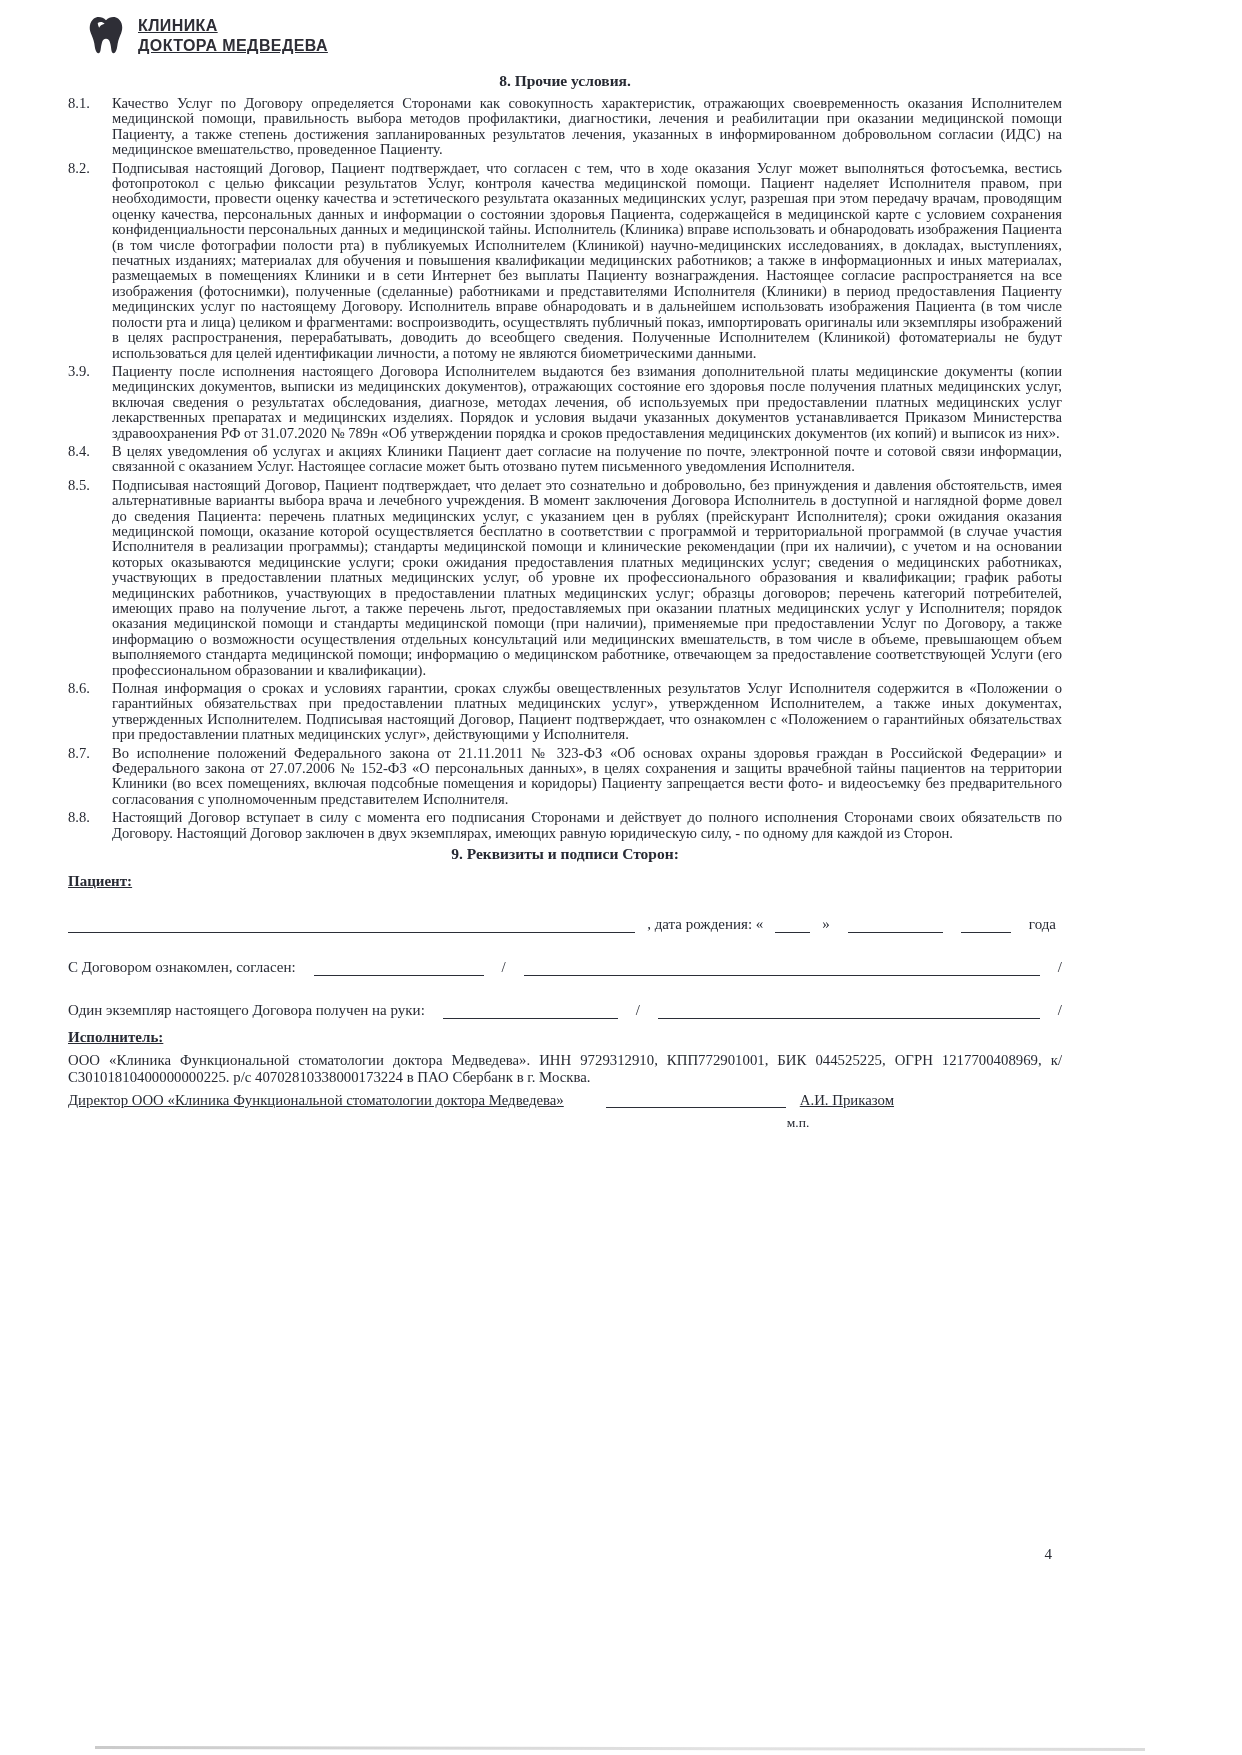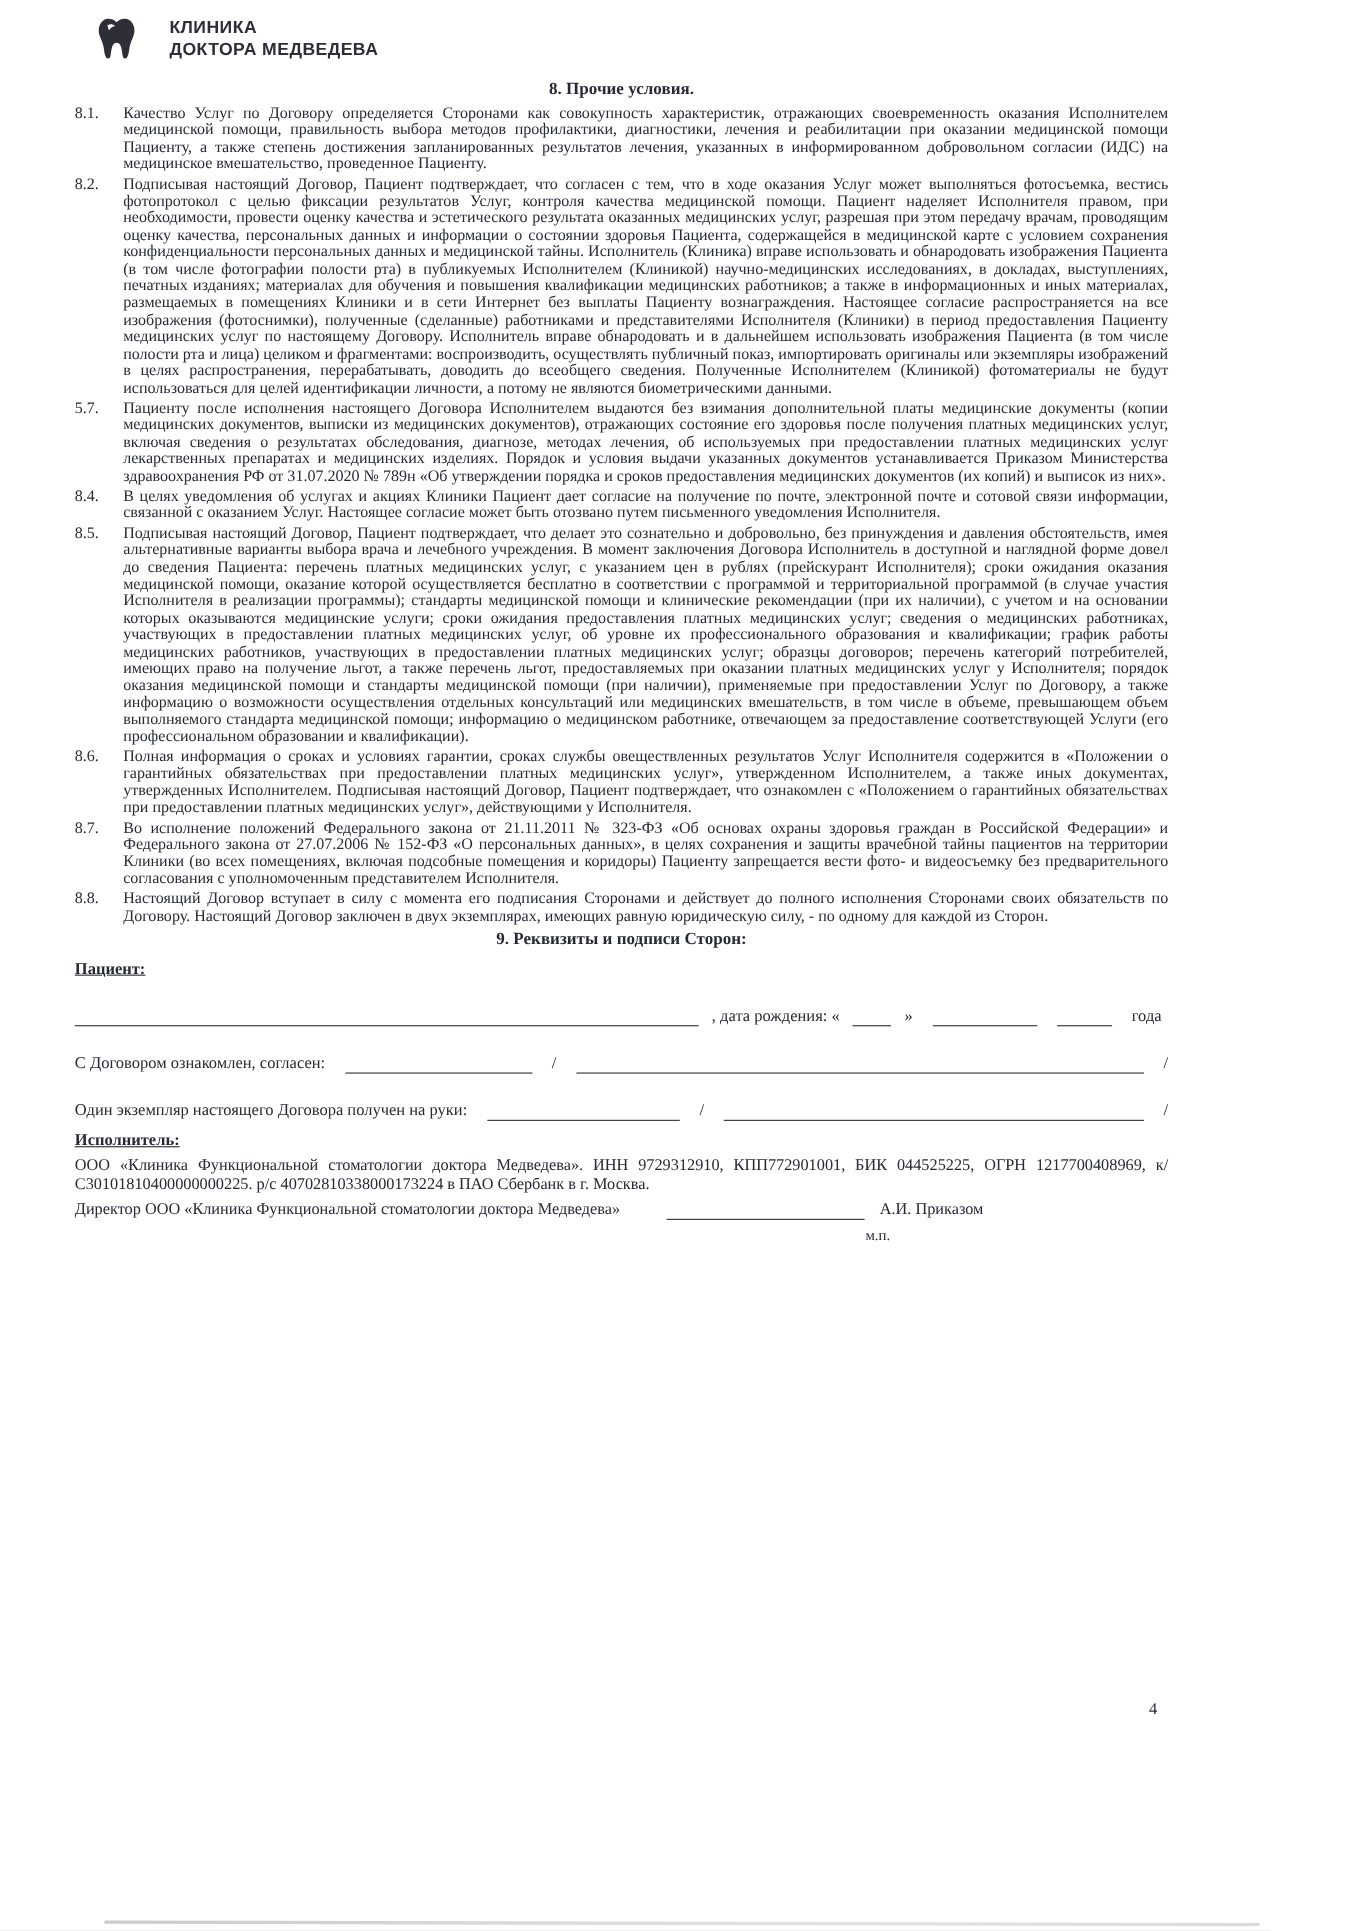--- a/index.html
+++ b/index.html
@@ -7,41 +7,41 @@
     position:relative;
     width:1242px;height:1755px;
     margin:0 auto;
     background:#ffffff;
     color:#272a33;
     font-family:"Liberation Serif", serif;
     overflow:hidden;
   }
   .content{padding:14px 180px 0 68px;}
   
-  .logo{display:flex;align-items:center;gap:26px;margin-left:16px;margin-bottom:14px;}
+  .logo{display:flex;align-items:center;gap:10px;margin-left:16px;margin-bottom:14px;text-decoration:underline;}
   .logo-icon svg{display:block;}
   .logo-text{font-family:"Liberation Sans", sans-serif;font-weight:bold;font-size:16px;
     line-height:1.25;color:#2e2e36;letter-spacing:.4px;}
   
   .doc-title{text-align:center;font-weight:bold;font-size:15.5px;margin:4px 0 6px 0;}
   
   .clauses{font-size:14.6px;line-height:15.4px;}
   .clause{display:flex;margin-bottom:3px;}
   .clause .num{flex:0 0 44px;}
   .clause .txt{flex:1;text-align:justify;}
   
   .party-label{font-weight:bold;text-decoration:underline;font-size:15px;margin:10px 0 6px 0;}
   .sigrow{display:flex;align-items:flex-end;font-size:15px;margin-top:26px;white-space:nowrap;gap:12px;}
   .ul{display:inline-block;border-bottom:1.4px solid #2b2e37;height:14px;}
   .grow{flex:1 1 auto;border-bottom:1.4px solid #2b2e37;height:14px;}
   .w35{width:35px;}.w50{width:50px;}.w95{width:95px;}
   .w170{width:170px;}.w175{width:175px;}.w180{width:180px;}
   .gap6{margin:0 6px;}
   .exec-details{font-size:14.8px;line-height:17px;text-align:justify;margin:2px 0 0 0;}
-  .director-row{display:flex;align-items:flex-end;font-size:14.8px;margin-top:6px;white-space:nowrap;}
+  .director-row{display:flex;align-items:center;font-size:14.8px;margin-top:6px;white-space:nowrap;text-decoration:underline;}
   .director-row .ul{margin-left:42px;}
   .director-row .name{margin-left:14px;}
   .stamp{margin-left:640px;width:180px;text-align:center;font-size:13.5px;margin-top:6px;}
   .page-number{position:absolute;right:190px;bottom:192px;font-size:15px;}
   .scan-artifact{position:absolute;bottom:5px;left:95px;width:1050px;height:3px;
     background:linear-gradient(90deg,#b9b9b9,#d9d9d9 60%,#cfcfcf);opacity:.75;transform:rotate(.12deg);}
 </style>
 </head>
 <body>
 
@@ -66,21 +66,21 @@
     <div class="clauses">
       <div class="clause">
         <span class="num">8.1.</span>
         <span class="txt">Качество Услуг по Договору определяется Сторонами как совокупность характеристик, отражающих своевременность оказания Исполнителем медицинской помощи, правильность выбора методов профилактики, диагностики, лечения и реабилитации при оказании медицинской помощи Пациенту, а также степень достижения запланированных результатов лечения, указанных в информированном добровольном согласии (ИДС) на медицинское вмешательство, проведенное Пациенту.</span>
       </div>
       <div class="clause">
         <span class="num">8.2.</span>
         <span class="txt">Подписывая настоящий Договор, Пациент подтверждает, что согласен с тем, что в ходе оказания Услуг может выполняться фотосъемка, вестись фотопротокол с целью фиксации результатов Услуг, контроля качества медицинской помощи. Пациент наделяет Исполнителя правом, при необходимости, провести оценку качества и эстетического результата оказанных медицинских услуг, разрешая при этом передачу врачам, проводящим оценку качества, персональных данных и информации о состоянии здоровья Пациента, содержащейся в медицинской карте с условием сохранения конфиденциальности персональных данных и медицинской тайны. Исполнитель (Клиника) вправе использовать и обнародовать изображения Пациента (в том числе фотографии полости рта) в публикуемых Исполнителем (Клиникой) научно-медицинских исследованиях, в докладах, выступлениях, печатных изданиях; материалах для обучения и повышения квалификации медицинских работников; а также в информационных и иных материалах, размещаемых в помещениях Клиники и в сети Интернет без выплаты Пациенту вознаграждения. Настоящее согласие распространяется на все изображения (фотоснимки), полученные (сделанные) работниками и представителями Исполнителя (Клиники) в период предоставления Пациенту медицинских услуг по настоящему Договору. Исполнитель вправе обнародовать и в дальнейшем использовать изображения Пациента (в том числе полости рта и лица) целиком и фрагментами: воспроизводить, осуществлять публичный показ, импортировать оригиналы или экземпляры изображений в целях распространения, перерабатывать, доводить до всеобщего сведения. Полученные Исполнителем (Клиникой) фотоматериалы не будут использоваться для целей идентификации личности, а потому не являются биометрическими данными.</span>
       </div>
       <div class="clause">
-        <span class="num">5.7.</span>
+        <span class="num">3.9.</span>
         <span class="txt">Пациенту после исполнения настоящего Договора Исполнителем выдаются без взимания дополнительной платы медицинские документы (копии медицинских документов, выписки из медицинских документов), отражающих состояние его здоровья после получения платных медицинских услуг, включая сведения о результатах обследования, диагнозе, методах лечения, об используемых при предоставлении платных медицинских услуг лекарственных препаратах и медицинских изделиях. Порядок и условия выдачи указанных документов устанавливается Приказом Министерства здравоохранения РФ от 31.07.2020 № 789н «Об утверждении порядка и сроков предоставления медицинских документов (их копий) и выписок из них».</span>
       </div>
       <div class="clause">
         <span class="num">8.4.</span>
         <span class="txt">В целях уведомления об услугах и акциях Клиники Пациент дает согласие на получение по почте, электронной почте и сотовой связи информации, связанной с оказанием Услуг. Настоящее согласие может быть отозвано путем письменного уведомления Исполнителя.</span>
       </div>
       <div class="clause">
         <span class="num">8.5.</span>
         <span class="txt">Подписывая настоящий Договор, Пациент подтверждает, что делает это сознательно и добровольно, без принуждения и давления обстоятельств, имея альтернативные варианты выбора врача и лечебного учреждения. В момент заключения Договора Исполнитель в доступной и наглядной форме довел до сведения Пациента: перечень платных медицинских услуг, с указанием цен в рублях (прейскурант Исполнителя); сроки ожидания оказания медицинской помощи, оказание которой осуществляется бесплатно в соответствии с программой и территориальной программой (в случае участия Исполнителя в реализации программы); стандарты медицинской помощи и клинические рекомендации (при их наличии), с учетом и на основании которых оказываются медицинские услуги; сроки ожидания предоставления платных медицинских услуг; сведения о медицинских работниках, участвующих в предоставлении платных медицинских услуг, об уровне их профессионального образования и квалификации; график работы медицинских работников, участвующих в предоставлении платных медицинских услуг; образцы договоров; перечень категорий потребителей, имеющих право на получение льгот, а также перечень льгот, предоставляемых при оказании платных медицинских услуг у Исполнителя; порядок оказания медицинской помощи и стандарты медицинской помощи (при наличии), применяемые при предоставлении Услуг по Договору, а также информацию о возможности осуществления отдельных консультаций или медицинских вмешательств, в том числе в объеме, превышающем объем выполняемого стандарта медицинской помощи; информацию о медицинском работнике, отвечающем за предоставление соответствующей Услуги (его профессиональном образовании и квалификации).</span>
       </div>

